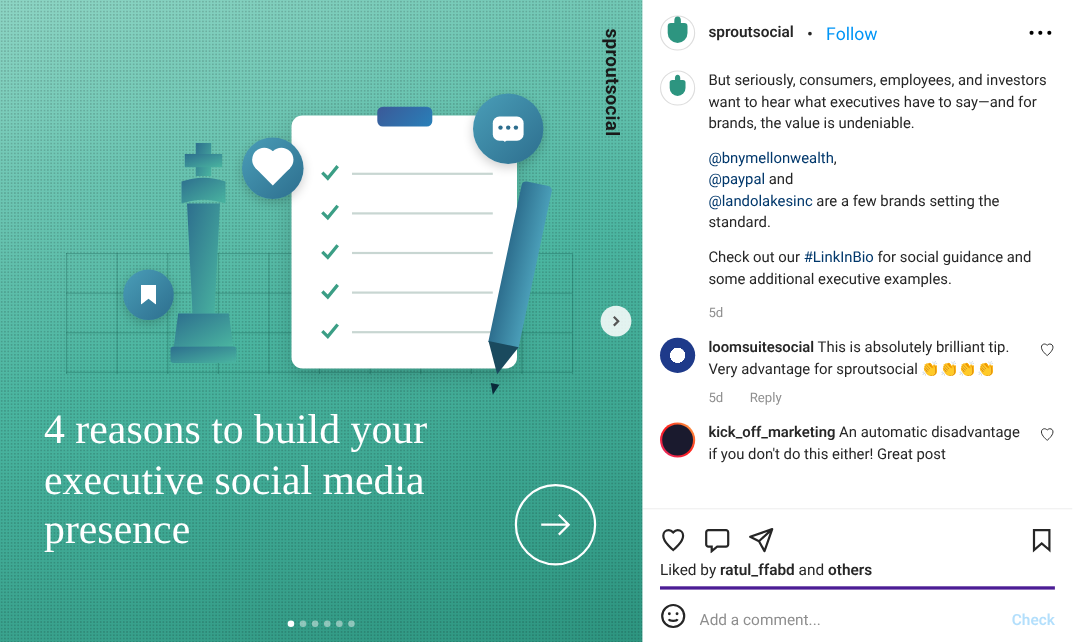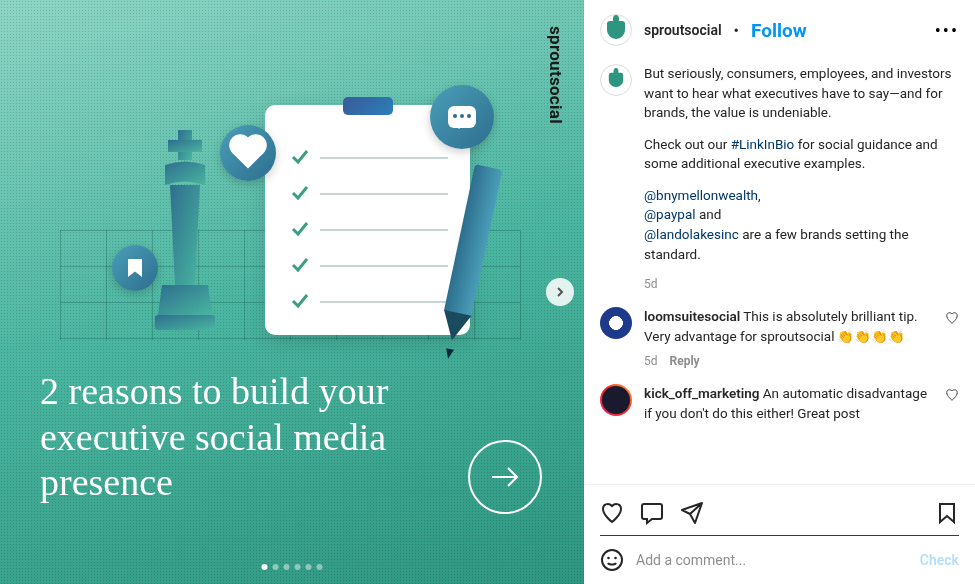--- a/index.html
+++ b/index.html
@@ -43,46 +43,46 @@
 .pager{position:absolute;bottom:14px;left:50%;transform:translateX(-50%);display:flex;gap:5px}
 .pager span{width:6px;height:6px;border-radius:50%;background:rgba(255,255,255,.45)}
 .pager span.active{background:#fff}
 
 .right{flex:1;display:flex;flex-direction:column;height:584px}
 .hdr{display:flex;align-items:center;padding:14px 16px;gap:12px}
 .av{width:32px;height:32px;border-radius:50%;background:#fff;border:1px solid #ddd;display:flex;align-items:center;justify-content:center;flex-shrink:0}
 .av-sprout{width:18px;height:18px;background:#2d9580;border-radius:3px 3px 50% 50%;position:relative}
 .av-sprout:before{content:"";position:absolute;top:-6px;left:6px;width:6px;height:8px;background:#2d9580;border-radius:50% 50% 0 0}
 .uname{font-weight:600;font-size:14px;color:#262626}
-.follow{color:#0095f6;font-weight:700;font-size:19px}
+.follow{color:#0095f6;font-weight:400;font-size:16px}
 .dot-sep{color:#262626}
 .more{margin-left:auto;font-size:18px;letter-spacing:2px;cursor:pointer}
 .body{flex:1;overflow-y:auto;padding:4px 16px 8px}
 .caption-row{display:flex;gap:12px;margin-bottom:6px}
 .av-sm{width:32px;height:32px;border-radius:50%;flex-shrink:0;display:flex;align-items:center;justify-content:center;background:#fff;border:1px solid #ddd}
 .av-loom{background:radial-gradient(circle,#fff 30%,#1e3a8a 31%);border:none}
 .av-kick{background:linear-gradient(45deg,#e1306c,#fd1d1d,#fcb045);border:none;position:relative}
 .av-kick:after{content:"";position:absolute;inset:2px;background:#1a1a2e;border-radius:50%}
 .cap-text{font-size:13.5px;line-height:1.45;color:#262626}
 .cap-text .u{font-weight:600}
 .cap-text p{margin-bottom:12px}
 .mention{color:#00376b}
 .hashtag{color:#00376b}
 .meta{font-size:12px;color:#8e8e8e;margin-top:6px}
-.meta .reply{margin-left:12px;font-weight:700;cursor:pointer}
+.meta .reply{margin-left:24px;font-weight:400;cursor:pointer}
 .comment-row{display:flex;gap:12px;margin-top:14px;align-items:flex-start}
 .like-sm{margin-left:auto;flex-shrink:0;margin-top:4px}
 .footer{border-top:1px solid #efefef;padding:10px 16px 0}
 .actions{display:flex;align-items:center;gap:16px;padding:6px 0}
 .actions .save{margin-left:auto}
 .ico{width:24px;height:24px;cursor:pointer}
 .likes-line{font-size:14px;color:#262626;padding:2px 0}
 .likes-line b{font-weight:600}
 .time-line{font-size:10px;color:#8e8e8e;text-transform:uppercase;letter-spacing:.2px;padding:2px 0 10px}
-.add-comment{display:flex;align-items:center;gap:12px;border-top:1px solid #4c1d95;padding:12px 0;margin-top:4px}
+.add-comment{display:flex;align-items:flex-end;gap:12px;border-top:3px solid #4c1d95;padding:12px 0;margin-top:4px}
 .emoji-btn{width:24px;height:24px}
 .comment-input{flex:1;border:none;outline:none;font-size:14px;color:#262626}
 .comment-input::placeholder{color:#8e8e8e}
 .post-btn{color:#b3dffc;font-weight:600;font-size:14px;background:none;border:none}
 </style>
 </head>
 <body>
 
 <div class="left">
   <div class="grain"></div>
@@ -163,21 +163,21 @@
             <span></span>
           </div>
         </div>
       </div>
     <div class="bubble b-book">
         <div class="bookmark"></div>
       </div>
   </div>
 
   <div class="text-block">
-    <div class="headline">2 reasons to build your executive social media presence</div>
+    <div class="headline">4 reasons to build your executive social media presence</div>
   </div>
 
   <div class="arrow-circle">
     <svg viewBox="0 0 34 34">
         <path d="M4 17 L28 17 M20 8 L29 17 L20 26" stroke="#fff" stroke-width="2" fill="none"></path>
       </svg>
   </div>
 
   <div class="carousel-next">
     <svg width="12" height="12" viewBox="0 0 12 12">
@@ -206,26 +206,26 @@
     <span class="more">•••</span>
   </div>
 
   <div class="body">
     <div class="caption-row">
       <div class="av-sm">
           <div class="av-sprout" style="transform:scale(.8)"></div>
         </div>
       <div class="cap-text">
         <p>But seriously, consumers, employees, and investors want to hear what executives have to say—and for brands, the value is undeniable.</p>
-        <p><span>Check out our </span><span class="hashtag">#LinkInBio</span><span> for social guidance and some additional executive examples.</span></p>
         <p>
           <span class="mention">@bnymellonwealth</span>,<br>
           <span class="mention">@paypal</span><span> and</span><br>
           <span class="mention">@landolakesinc</span><span> are a few brands setting the standard.</span>
         </p>
+        <p><span>Check out our </span><span class="hashtag">#LinkInBio</span><span> for social guidance and some additional executive examples.</span></p>
         <div class="meta">5d</div>
       </div>
     </div>
 
     <div class="comment-row">
       <div class="av-sm av-loom"></div>
       <div class="cap-text">
         <span class="u">loomsuitesocial</span>
         <span>This is absolutely brilliant tip. Very advantage for sproutsocial 👏👏👏👏</span>
         <div class="meta"><span>5d</span><span class="reply">Reply</span></div>
@@ -256,20 +256,23 @@
       <svg class="ico" viewBox="0 0 24 24">
           <path d="M20 3 L4 3 C3 3 2 4 2 5 L2 16 C2 17 3 18 4 18 L7 18 L7 22 L12 18 L20 18 C21 18 22 17 22 16 L22 5 C22 4 21 3 20 3 Z" fill="none" stroke="#262626" stroke-width="2"></path>
         </svg>
       <svg class="ico" viewBox="0 0 24 24">
           <path d="M22 2 L10 13 M22 2 L15 22 L10 13 L2 9 Z" fill="none" stroke="#262626" stroke-width="2" stroke-linejoin="round"></path>
         </svg>
       <svg class="ico save" viewBox="0 0 24 24">
           <path d="M19 21 L12 15 L5 21 L5 3 L19 3 Z" fill="none" stroke="#262626" stroke-width="2"></path>
         </svg>
     </div>
+    <div class="likes-line">
+      <span>Liked by </span><b>ratul_ffabd</b><span> and </span><b>others</b>
+    </div>
     <div class="add-comment">
       <svg class="emoji-btn" viewBox="0 0 24 24">
           <circle cx="12" cy="12" r="10" fill="none" stroke="#262626" stroke-width="2"></circle>
           <circle cx="8.5" cy="10" r="1.3" fill="#262626"></circle>
           <circle cx="15.5" cy="10" r="1.3" fill="#262626"></circle>
           <path d="M8 15 C9 17 15 17 16 15" fill="none" stroke="#262626" stroke-width="2"></path>
         </svg>
       <input class="comment-input" placeholder="Add a comment..." style="">
       <button class="post-btn">Check</button>
     </div>

